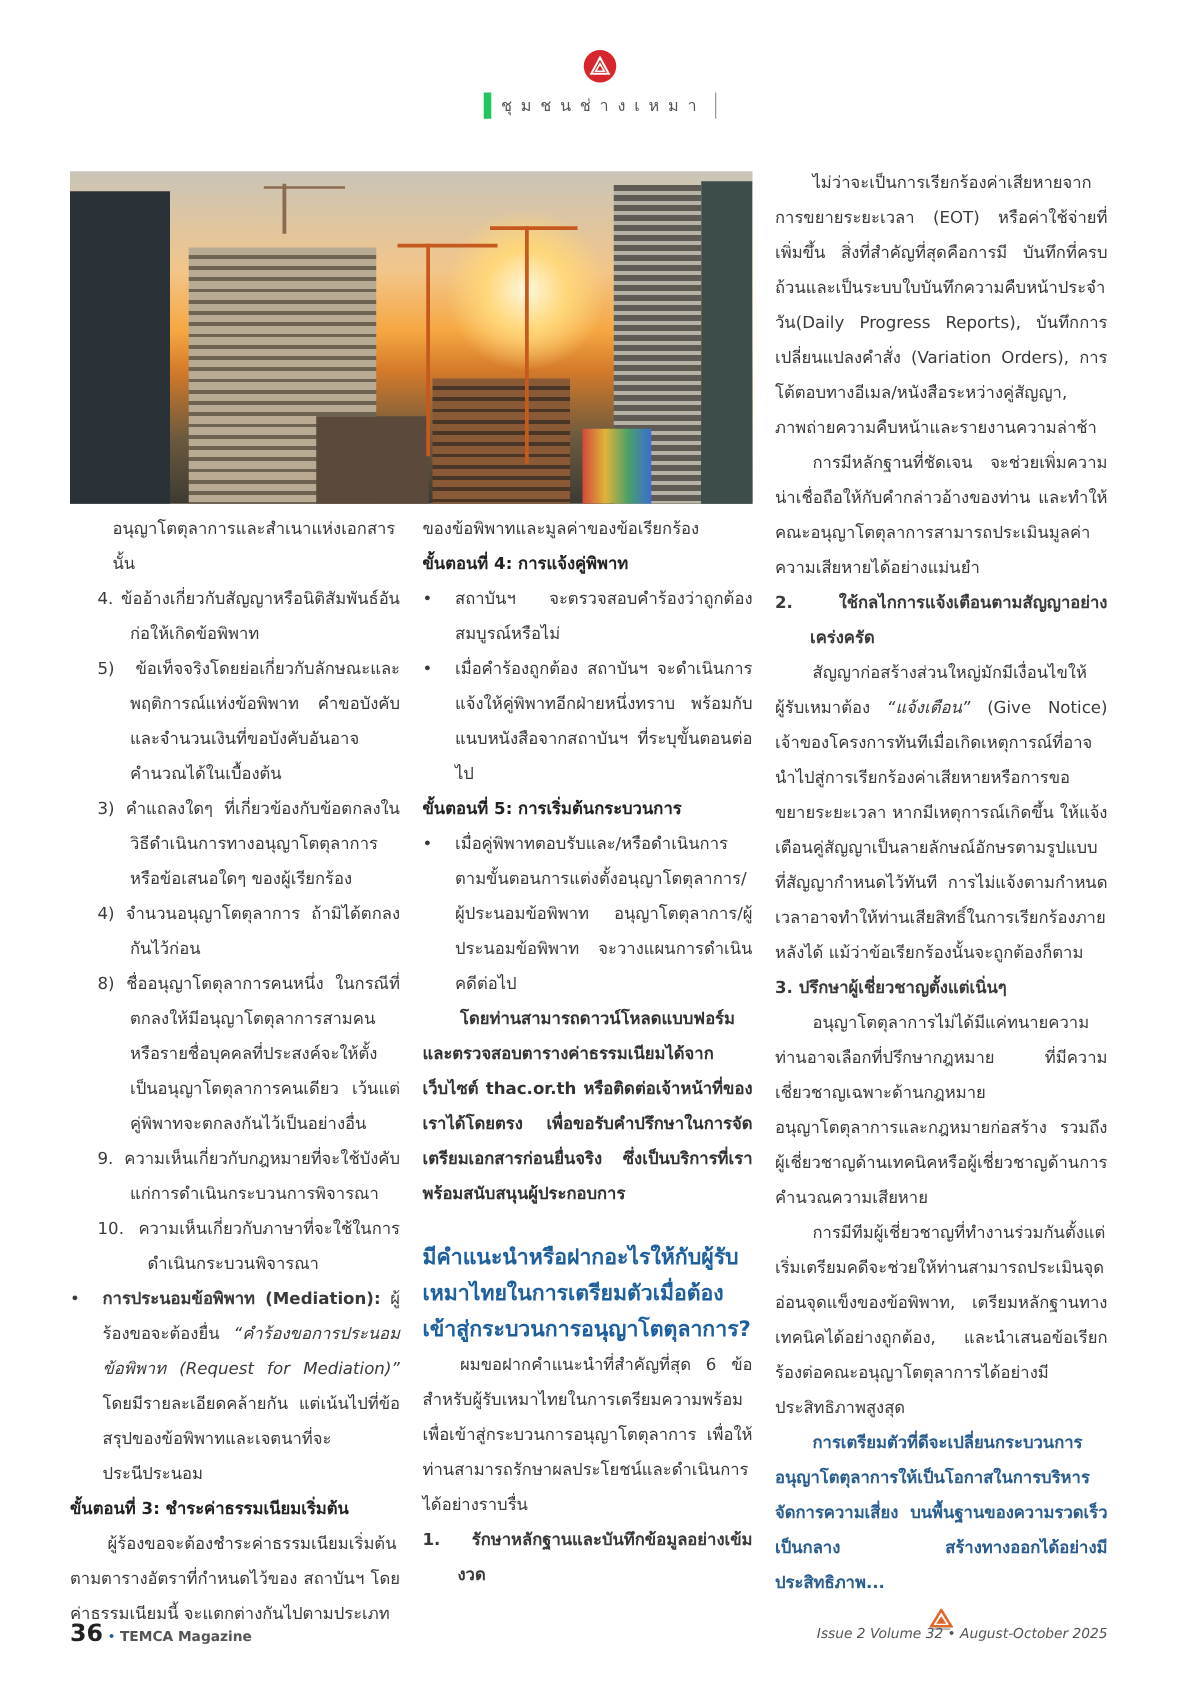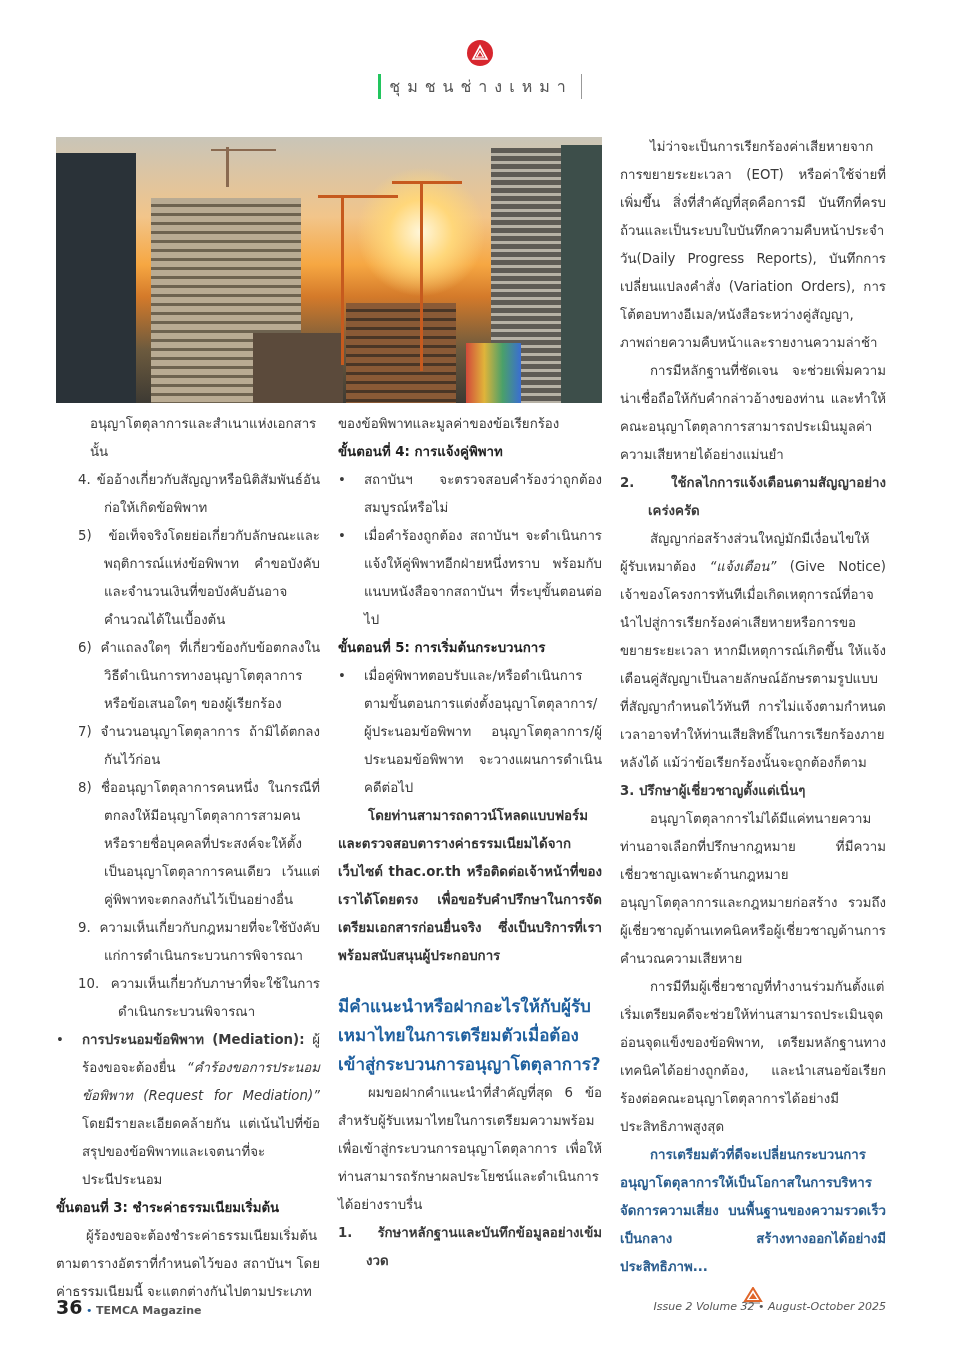--- a/index.html
+++ b/index.html
@@ -1,22 +1,22 @@
 <!DOCTYPE html>
 <html><head>
 <meta charset="utf-8">
 <style>
   html, body { margin:0; padding:0; }
   body { width:960px; height:1348px; background:#ffffff; position:relative; overflow:hidden;
          font-family:"DejaVu Sans", sans-serif; color:#3a3a3a; }
   .header { position:absolute; left:0; top:40px; width:960px; text-align:center; }
   .logo { width:26px; height:26px; border-radius:50%; background:#d7262e; margin:0 auto; position:relative; }
   .logo svg { position:absolute; left:4px; top:4px; }
-  .section-title { margin-top:8px; display:inline-block; padding:0 8px; border-left:3px solid #22c55e; border-right:1px solid #999;
-                   font-size:16px; letter-spacing:7px; color:#555; }
+  .section-title { margin-top:8px; display:inline-block; padding:0 8px; border-left:6px solid #22c55e; border-right:1px solid #999;
+                   font-size:13px; letter-spacing:7px; color:#555; }
   .hero { position:absolute; left:56px; top:137px; width:546px; height:266px; overflow:hidden;
           background: linear-gradient(180deg,#c9c5b8 0%,#f2c58a 30%,#f6a742 48%,#d47a2a 60%,#6c5a3e 80%,#3d3a33 100%); }
   .sun { position:absolute; left:300px; top:30px; width:130px; height:130px; border-radius:50%;
          background: radial-gradient(circle,#fff7dc 0%,#ffd77a 35%,rgba(255,170,60,0.0) 70%); }
   .bld { position:absolute; bottom:0; }
   .col { position:absolute; font-size:13.3px; line-height:28px; text-align:justify; }
   .col p { margin:0; }
   .indent { text-indent:30px; }
   .num { padding-left:48px; text-indent:-26px; }
   .num10 { padding-left:62px; text-indent:-40px; }
@@ -57,22 +57,22 @@
   <div style="position:absolute;left:364px;top:44px;width:3px;height:190px;background:#c65a1e;"></div>
   <div style="position:absolute;left:336px;top:44px;width:70px;height:3px;background:#c65a1e;"></div>
   <div style="position:absolute;left:170px;top:10px;width:3px;height:40px;background:#8a6a50;"></div>
   <div style="position:absolute;left:155px;top:12px;width:65px;height:2px;background:#8a6a50;"></div>
 </div>
 
 <div class="col" style="left:56px;top:410px;width:264px;">
   <p style="padding-left:34px;">อนุญาโตตุลาการและสำเนาแห่งเอกสารนั้น</p>
   <p class="num">4. ข้ออ้างเกี่ยวกับสัญญาหรือนิติสัมพันธ์อันก่อให้เกิดข้อพิพาท</p>
   <p class="num">5) ข้อเท็จจริงโดยย่อเกี่ยวกับลักษณะและพฤติการณ์แห่งข้อพิพาท คำขอบังคับและจำนวนเงินที่ขอบังคับอันอาจคำนวณได้ในเบื้องต้น</p>
-  <p class="num">6) คำแถลงใดๆ ที่เกี่ยวข้องกับข้อตกลงในวิธีดำเนินการทางอนุญาโตตุลาการ หรือข้อเสนอใดๆ ของผู้เรียกร้อง</p>
-  <p class="num">7) จำนวนอนุญาโตตุลาการ ถ้ามิได้ตกลงกันไว้ก่อน</p>
+  <p class="num">3) คำแถลงใดๆ ที่เกี่ยวข้องกับข้อตกลงในวิธีดำเนินการทางอนุญาโตตุลาการ หรือข้อเสนอใดๆ ของผู้เรียกร้อง</p>
+  <p class="num">4) จำนวนอนุญาโตตุลาการ ถ้ามิได้ตกลงกันไว้ก่อน</p>
   <p class="num">8) ชื่ออนุญาโตตุลาการคนหนึ่ง ในกรณีที่ตกลงให้มีอนุญาโตตุลาการสามคน หรือรายชื่อบุคคลที่ประสงค์จะให้ตั้งเป็นอนุญาโตตุลาการคนเดียว เว้นแต่คู่พิพาทจะตกลงกันไว้เป็นอย่างอื่น</p>
   <p class="num">9. ความเห็นเกี่ยวกับกฎหมายที่จะใช้บังคับแก่การดำเนินกระบวนการพิจารณา</p>
   <p class="num10">10. ความเห็นเกี่ยวกับภาษาที่จะใช้ในการดำเนินกระบวนพิจารณา</p>
   <p class="bullet"><span class="dot">•</span><b>การประนอมข้อพิพาท (Mediation):</b><span> ผู้ร้องขอจะต้องยื่น </span><i>“คำร้องขอการประนอมข้อพิพาท (Request for Mediation)”</i><span> โดยมีรายละเอียดคล้ายกัน แต่เน้นไปที่ข้อสรุปของข้อพิพาทและเจตนาที่จะประนีประนอม</span></p>
   <p class="hd">ขั้นตอนที่ 3: ชำระค่าธรรมเนียมเริ่มต้น</p>
   <p class="indent">ผู้ร้องขอจะต้องชำระค่าธรรมเนียมเริ่มต้นตามตารางอัตราที่กำหนดไว้ของ สถาบันฯ โดยค่าธรรมเนียมนี้ จะแตกต่างกันไปตามประเภท</p>
 </div>
 
 <div class="col" style="left:338px;top:410px;width:264px;">
   <p>ของข้อพิพาทและมูลค่าของข้อเรียกร้อง</p>

